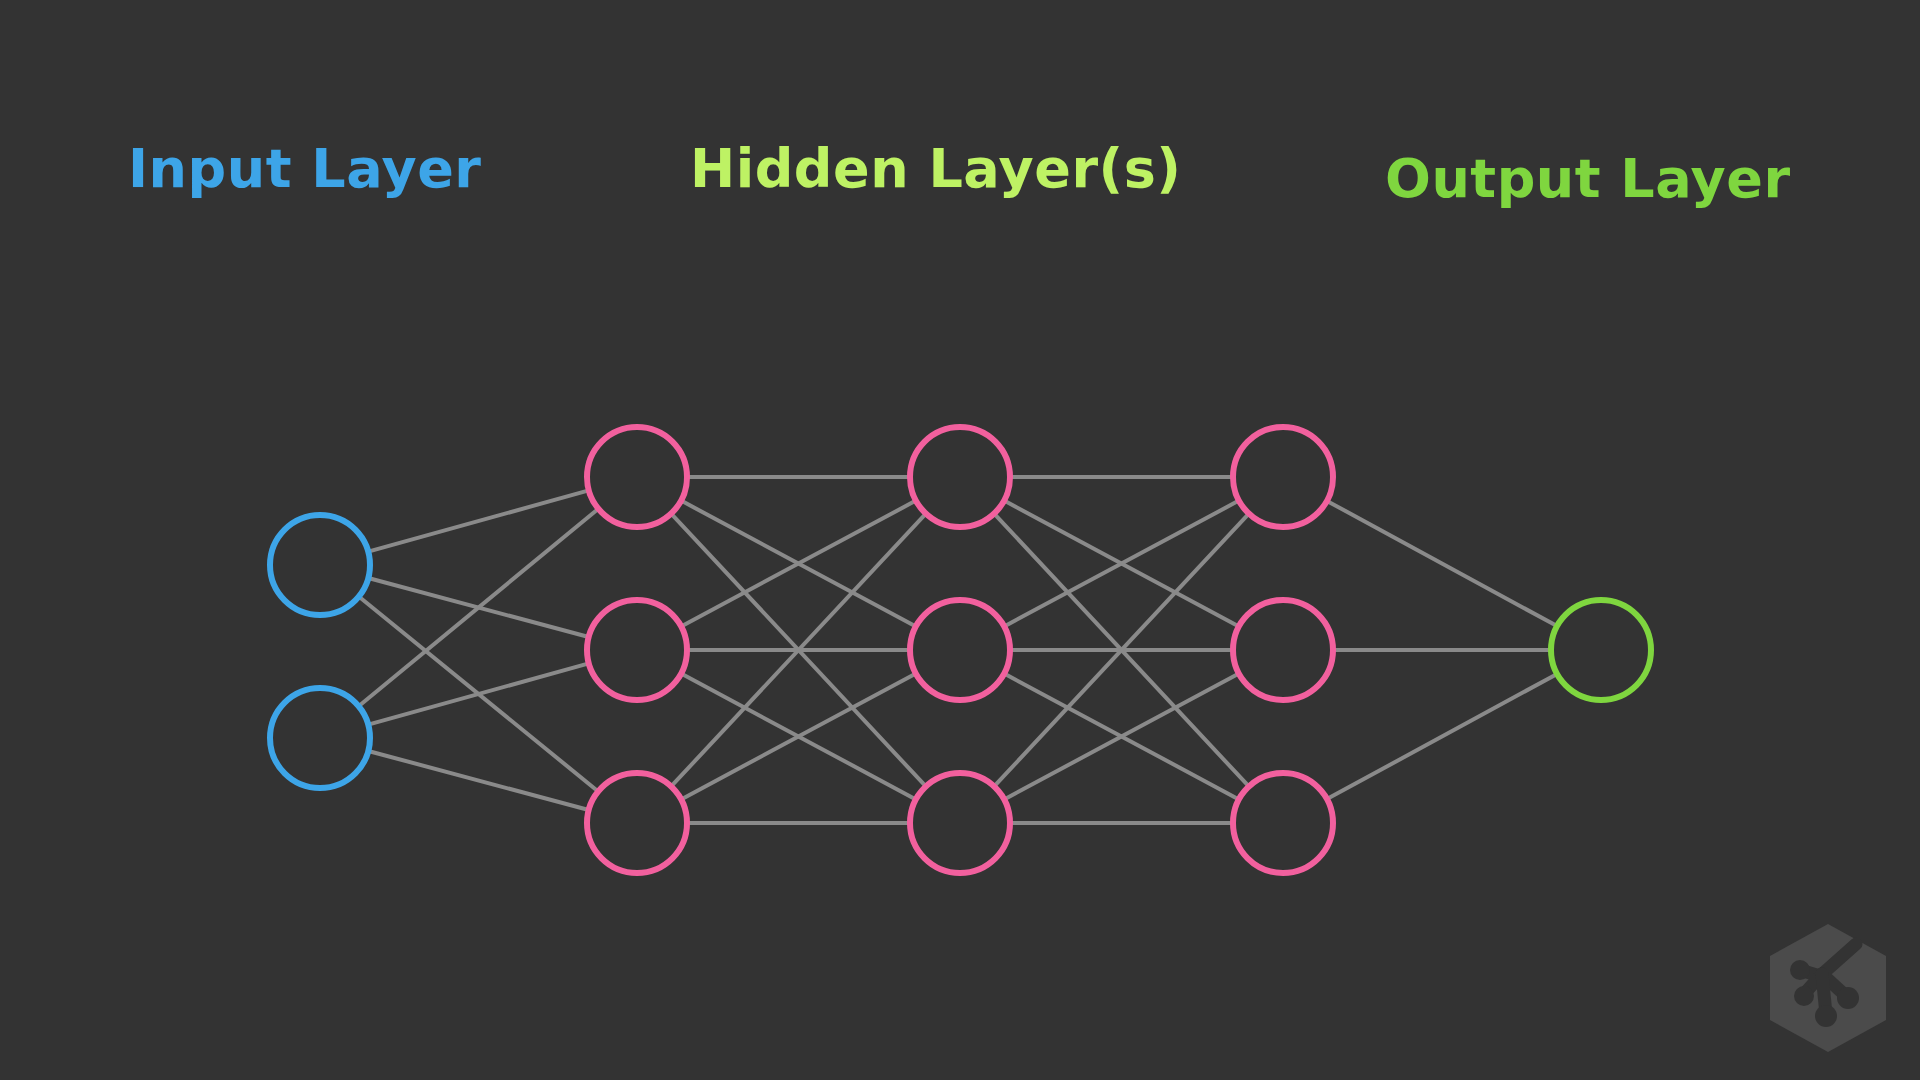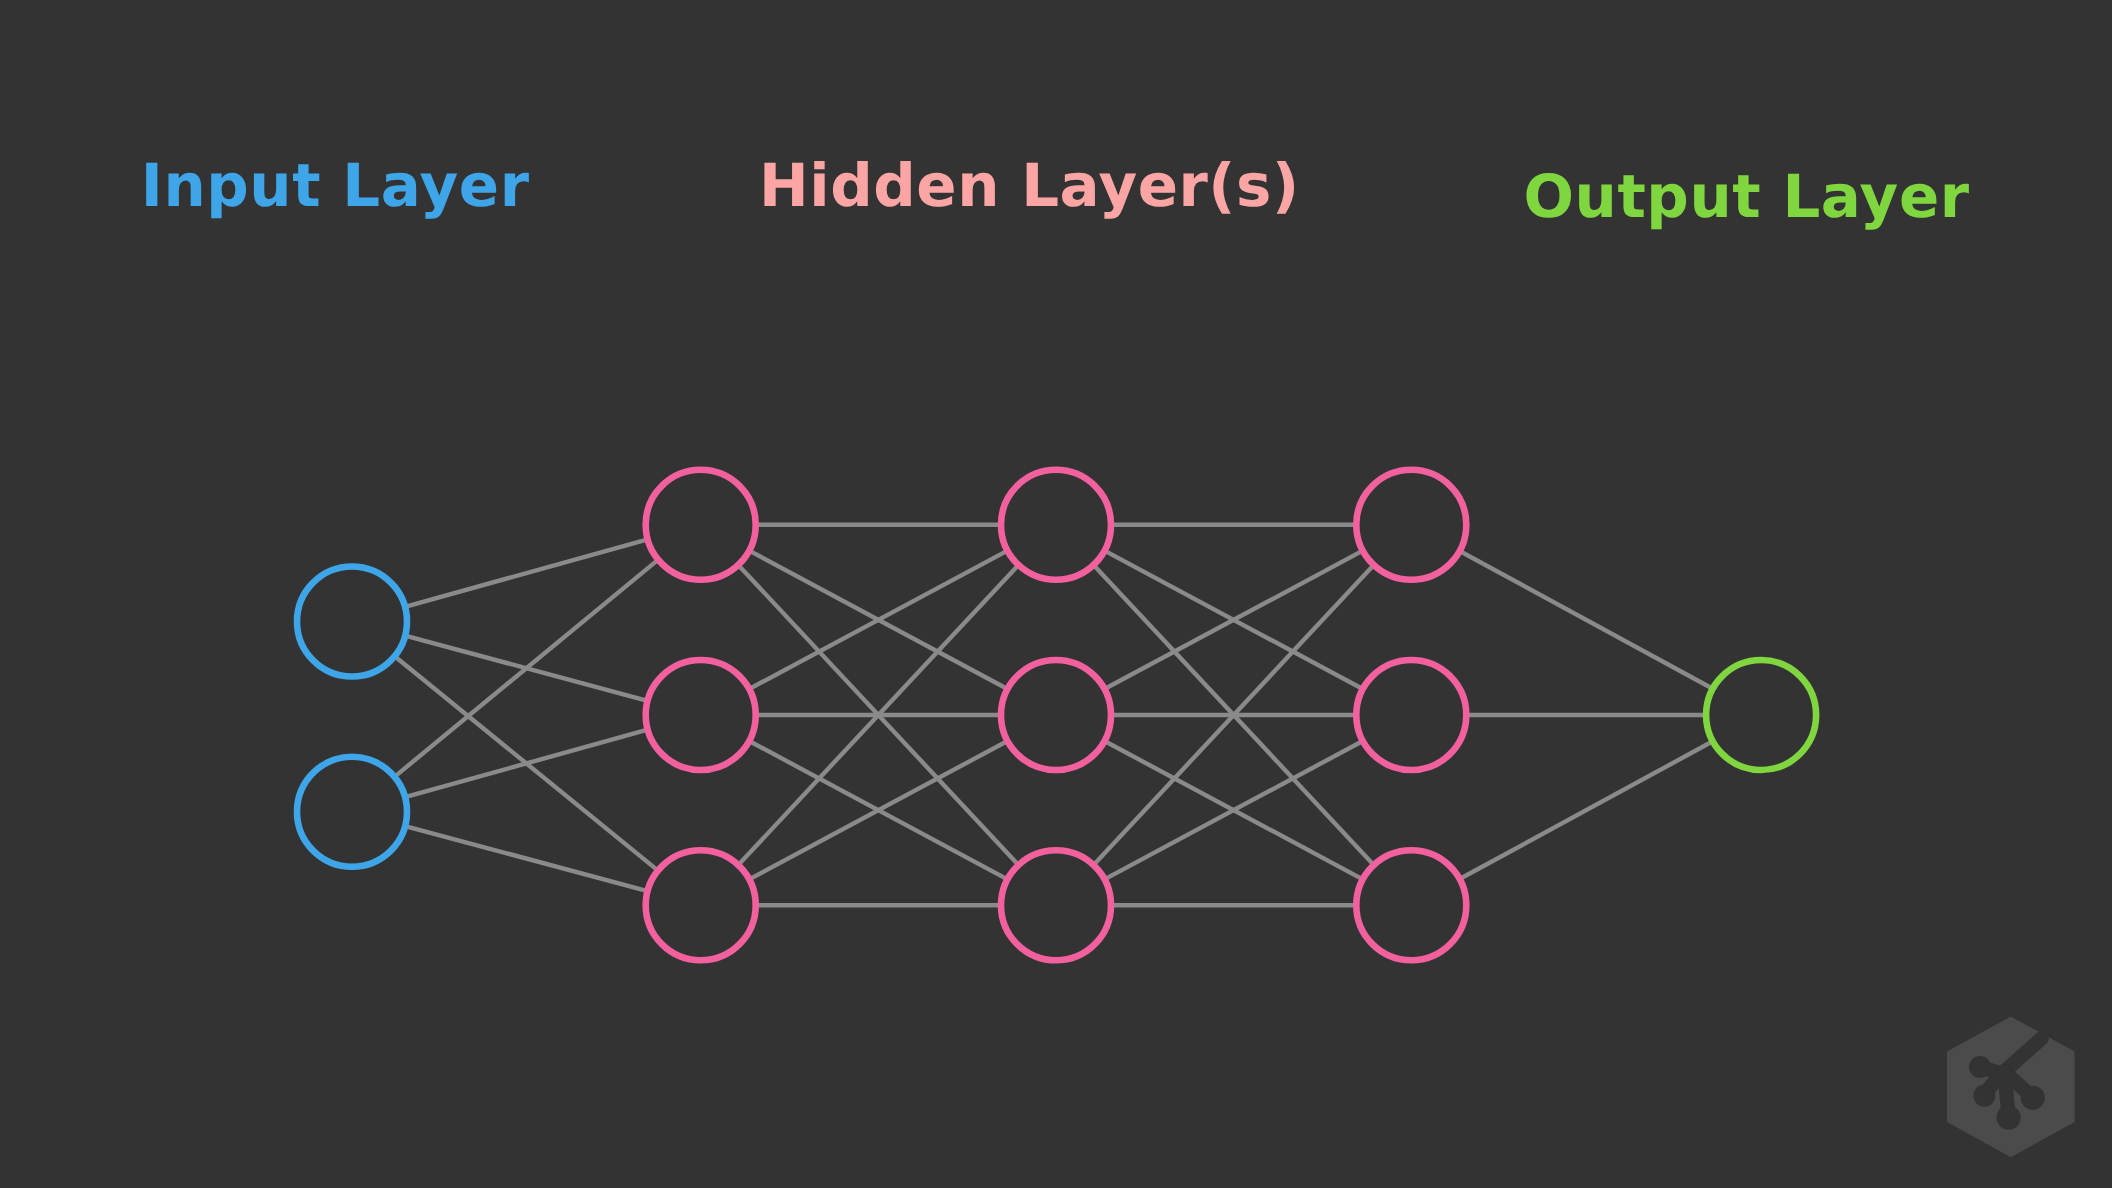--- a/index.html
+++ b/index.html
@@ -96,21 +96,21 @@
         <circle cx="960" cy="823" r="50" fill="none" stroke="#F2609E" stroke-width="6"></circle>
         <circle cx="1283" cy="477" r="50" fill="none" stroke="#F2609E" stroke-width="6"></circle>
         <circle cx="1283" cy="650" r="50" fill="none" stroke="#F2609E" stroke-width="6"></circle>
         <circle cx="1283" cy="823" r="50" fill="none" stroke="#F2609E" stroke-width="6"></circle>
         <circle cx="1601" cy="650" r="50" fill="none" stroke="#7FD63F" stroke-width="6"></circle>
       </g>
   </svg>
 
   <div class="layer-title" id="title-input" style="color: rgb(61, 165, 232);">Input Layer</div>
 
-  <div class="layer-title" id="title-hidden" style="color: #fca5a5;">Hidden Layer(s)</div>
+  <div class="layer-title" id="title-hidden" style="color: #bef264;">Hidden Layer(s)</div>
 
   <div class="layer-title" id="title-output" style="color: rgb(127, 214, 63);">Output Layer</div>
 
   <svg id="watermark" viewBox="0 0 136 140" xmlns="http://www.w3.org/2000/svg">
     <path id="wm-hex" d="M68 6 L126 38 L126 102 L68 134 L10 102 L10 38 Z" fill="#4B4B4B"></path>
     <g id="wm-glyph">
       <path d="M96 26 L60 58 L40 52" stroke-width="13" stroke-linecap="round" stroke-linejoin="round" fill="none" stroke="#333333"></path>
       <path d="M62 56 L44 76" stroke-width="13" stroke-linecap="round" stroke-linejoin="round" fill="none" stroke="#333333"></path>
       <path d="M62 56 L86 78" stroke-width="13" stroke-linecap="round" stroke-linejoin="round" fill="none" stroke="#333333"></path>
       <path d="M62 56 L66 96" stroke-width="13" stroke-linecap="round" stroke-linejoin="round" fill="none" stroke="#333333"></path>

